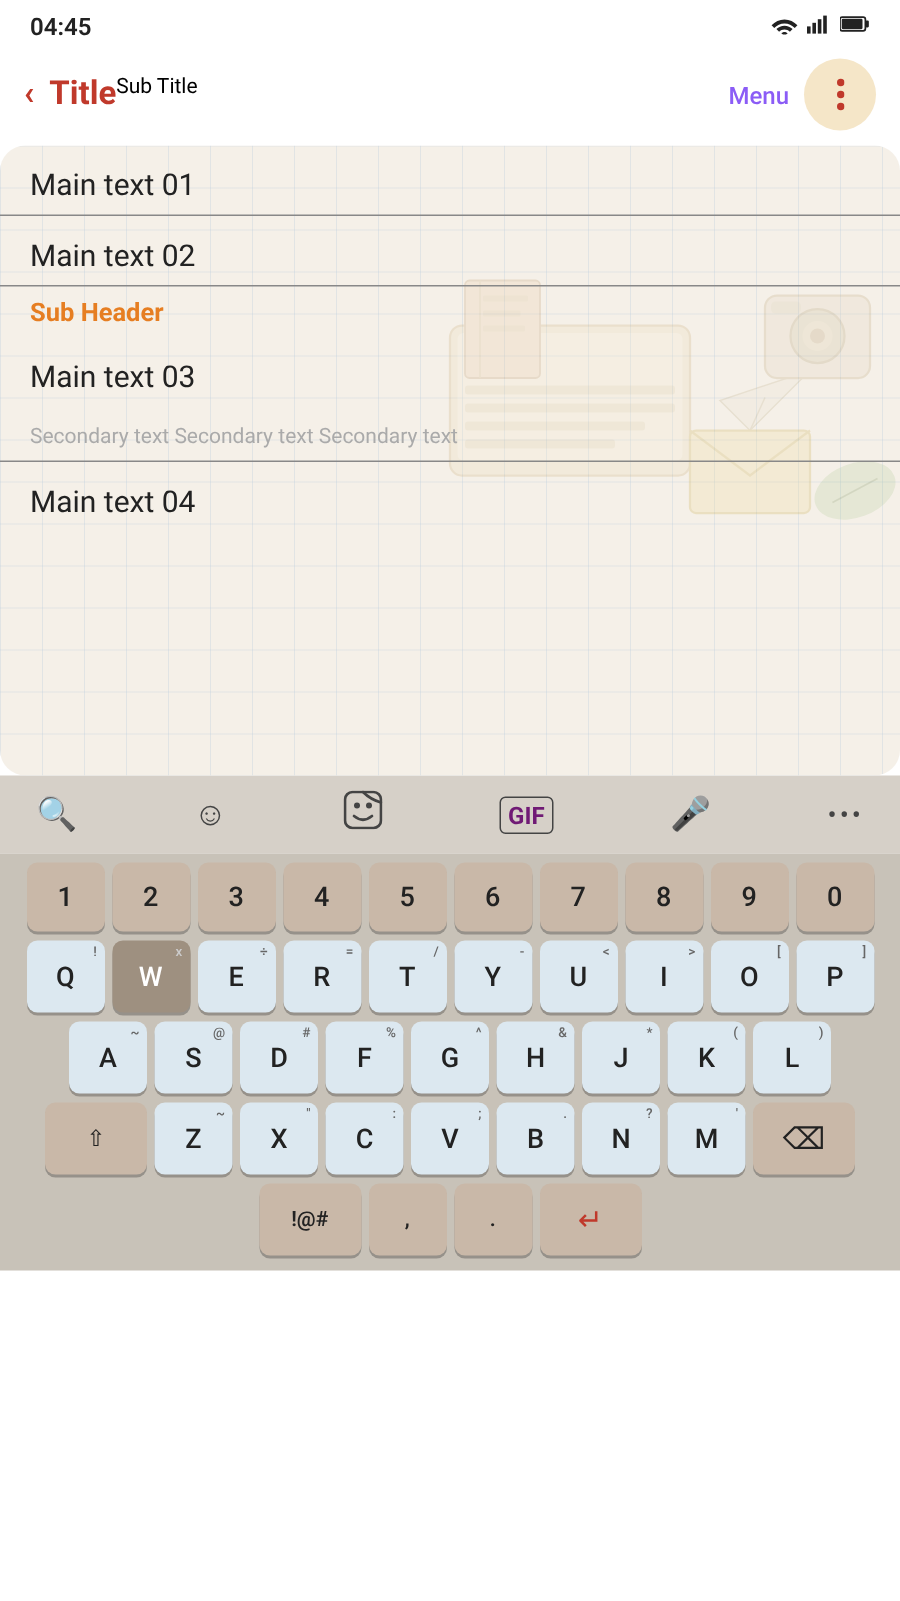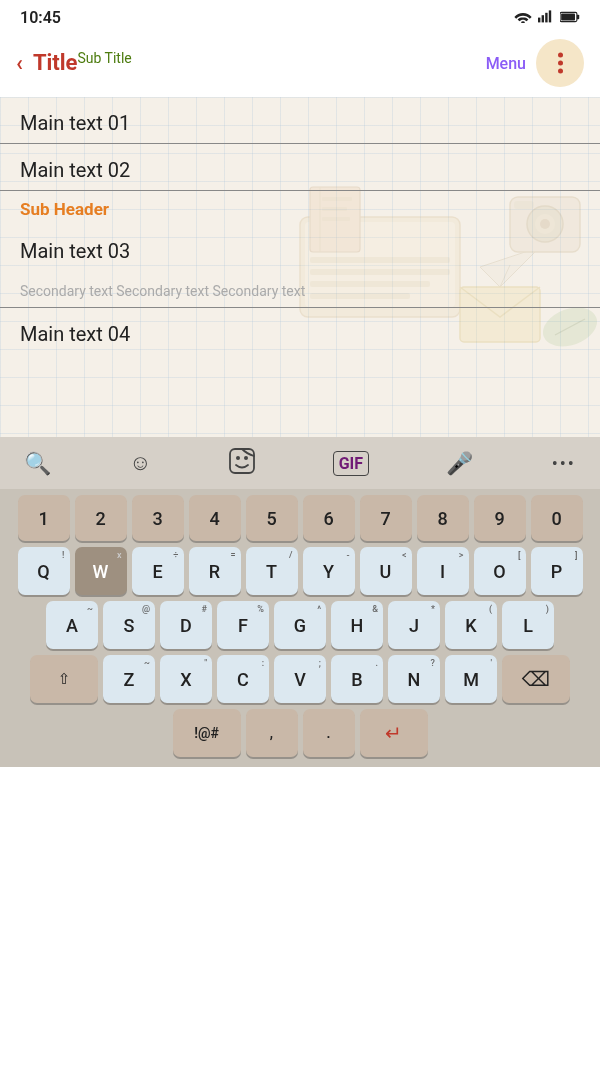--- a/index.html
+++ b/index.html
@@ -58,21 +58,21 @@
       flex-direction: row;
     }
     .app-title {
       font-size: 22px;
       font-weight: bold;
       color: #c0392b;
       line-height: 1.2;
     }
     .app-subtitle {
       font-size: 14px;
-      color: #4d7c0f;
+      color: #000000;
     }
     .app-bar-right {
       display: flex;
       align-items: center;
       gap: 10px;
     }
     .menu-text {
       font-size: 16px;
       color: #8b5cf6;
       font-weight: 500;
@@ -92,22 +92,23 @@
 
     
     .main-content {
       background: #f5f0e8;
       background-image:
         linear-gradient(rgba(180,200,220,0.3) 1px, transparent 1px),
         linear-gradient(90deg, rgba(180,200,220,0.3) 1px, transparent 1px);
       background-size: 28px 28px;
       padding: 0;
       position: relative;
-      height: 340px;
+      height: 420px;
       overflow: hidden;
+      border-radius: 17px;
     }
 
     
     .watermark {
       position: absolute;
       right: 0;
       top: 60px;
       width: 320px;
       height: 220px;
       opacity: 0.45;
@@ -247,21 +248,21 @@
     }
     .key-enter {
       width: 68px;
       font-size: 20px;
     }
   </style>
 </head>
 <body>
 
 <div class="status-bar">
-  <span class="status-time">10:45</span>
+  <span class="status-time">04:45</span>
   <div class="status-icons">
     <span class="status-icon">
       <svg width="18" height="14" viewBox="0 0 24 18">
           <path d="M12 5C7.5 5 3.5 7 0.5 10.2l2.4 2.4C5.2 10 8.4 8.5 12 8.5s6.8 1.5 9.1 4.1l2.4-2.4C20.5 7 16.5 5 12 5zm0 5.5c-2.8 0-5.3 1.1-7.2 3l2.4 2.4c1.3-1.2 3-2 4.8-2s3.5.8 4.8 2l2.4-2.4c-1.9-1.9-4.4-3-7.2-3zm0 5.5c-1.1 0-2.1.5-2.8 1.2l2.8 2.8 2.8-2.8C14.1 16.5 13.1 16 12 16z" fill="#222"></path>
         </svg>
     </span>
     <span class="status-icon">
       <svg width="16" height="14" viewBox="0 0 20 16">
           <rect x="0" y="10" width="3" height="6" fill="#222"></rect>
           <rect x="4.5" y="7" width="3" height="9" fill="#222"></rect>

